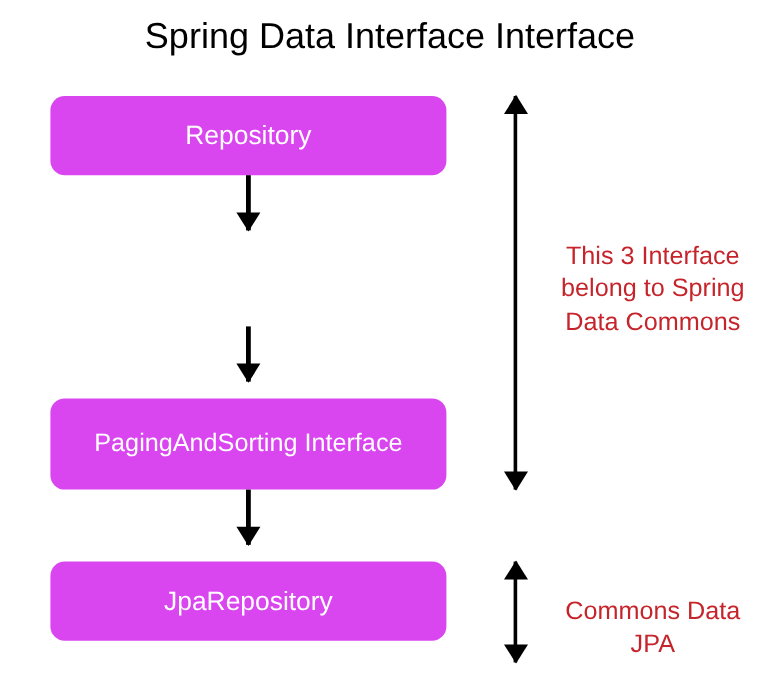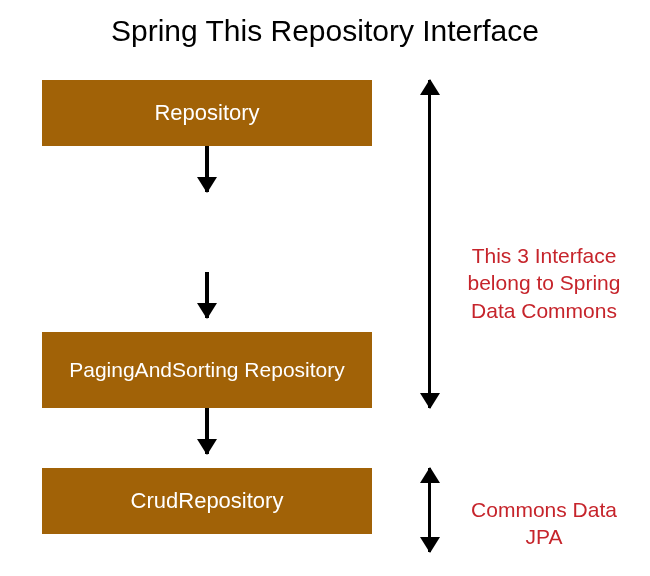--- a/index.html
+++ b/index.html
@@ -24,29 +24,30 @@
     text-align: center;
     font-size: 30px;
     font-weight: 400;
     color: #000;
   }
   .box {
     position: absolute;
     left: 42px;
     width: 330px;
     height: 66px;
-    background: #a16207;
+    background: #d946ef;
     color: #fff;
     font-size: 22px;
     line-height: 1.15;
     display: flex;
     align-items: center;
     justify-content: center;
     text-align: center;
     font-weight: 400;
+    border-radius: 12px;
   }
   .box.multiline { font-size: 21px; }
   .box1 { top: 80px; }
   .box2 { top: 206px; }
   .box3 { top: 332px; height: 76px; }
   .box4 { top: 468px; }
 
   
   .down-arrow {
     position: absolute;
@@ -91,47 +92,47 @@
   .vd2 { left: 428px; top: 468px; height: 84px; }
 
   .annot {
     position: absolute;
     color: #C6242B;
     font-size: 21px;
     line-height: 1.3;
     text-align: center;
     font-weight: 400;
   }
-  .annot1 { left: 454px; top: 200px; width: 180px; margin-top: 42px; }
+  .annot1 { left: 454px; top: 200px; width: 180px; }
   .annot2 { left: 454px; top: 496px; width: 180px; }
 </style>
 </head>
 <body>
 
 <div class="canvas">
 
-  <div class="title">Spring This Repository Interface</div>
+  <div class="title">Spring Data Interface Interface</div>
 
   <div class="box box1">
     <span>Repository</span>
   </div>
 
   <div class="down-arrow da1"></div>
 
 
   <div class="down-arrow da2"></div>
 
   <div class="box box3 multiline">
-    <span>PagingAndSorting Repository</span>
+    <span>PagingAndSorting Interface</span>
   </div>
 
   <div class="down-arrow da3"></div>
 
   <div class="box box4">
-    <span>CrudRepository</span>
+    <span>JpaRepository</span>
   </div>
 
   <div class="v-dbl vd1"></div>
   <div class="v-dbl vd2"></div>
 
   <div class="annot annot1">This 3 Interface belong to Spring Data Commons</div>
   <div class="annot annot2">Commons Data JPA</div>
 
 </div>
 

